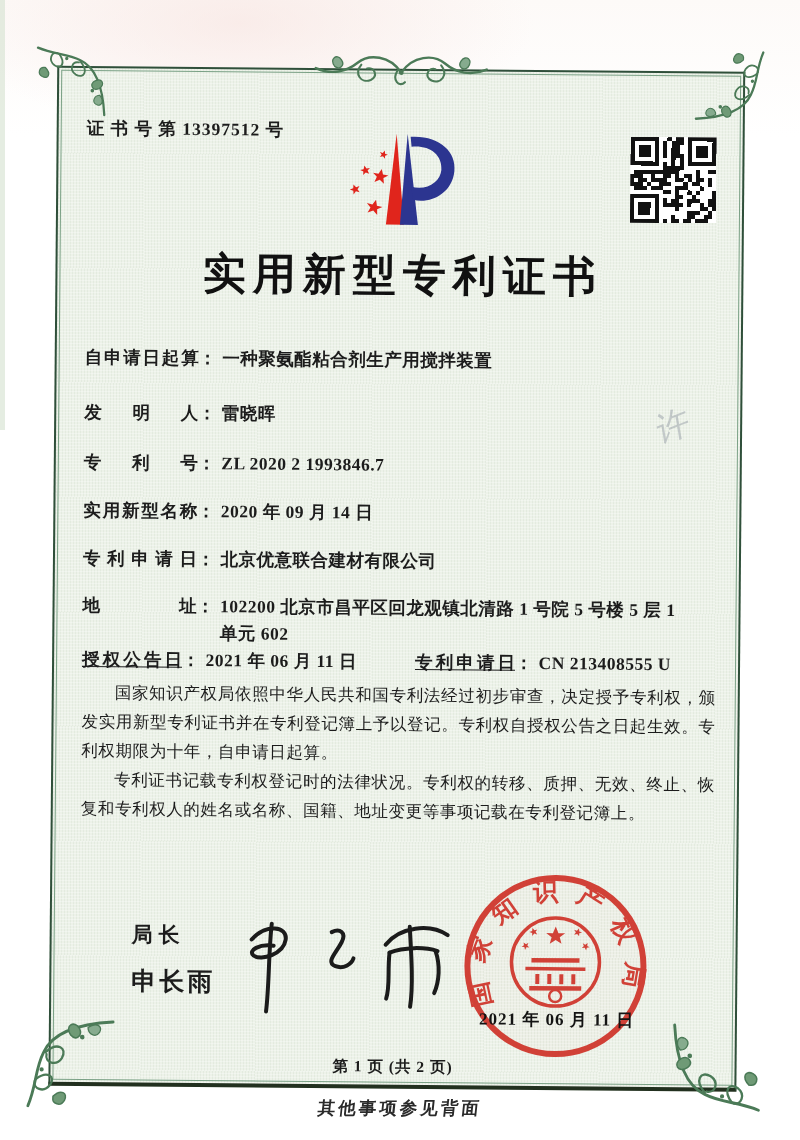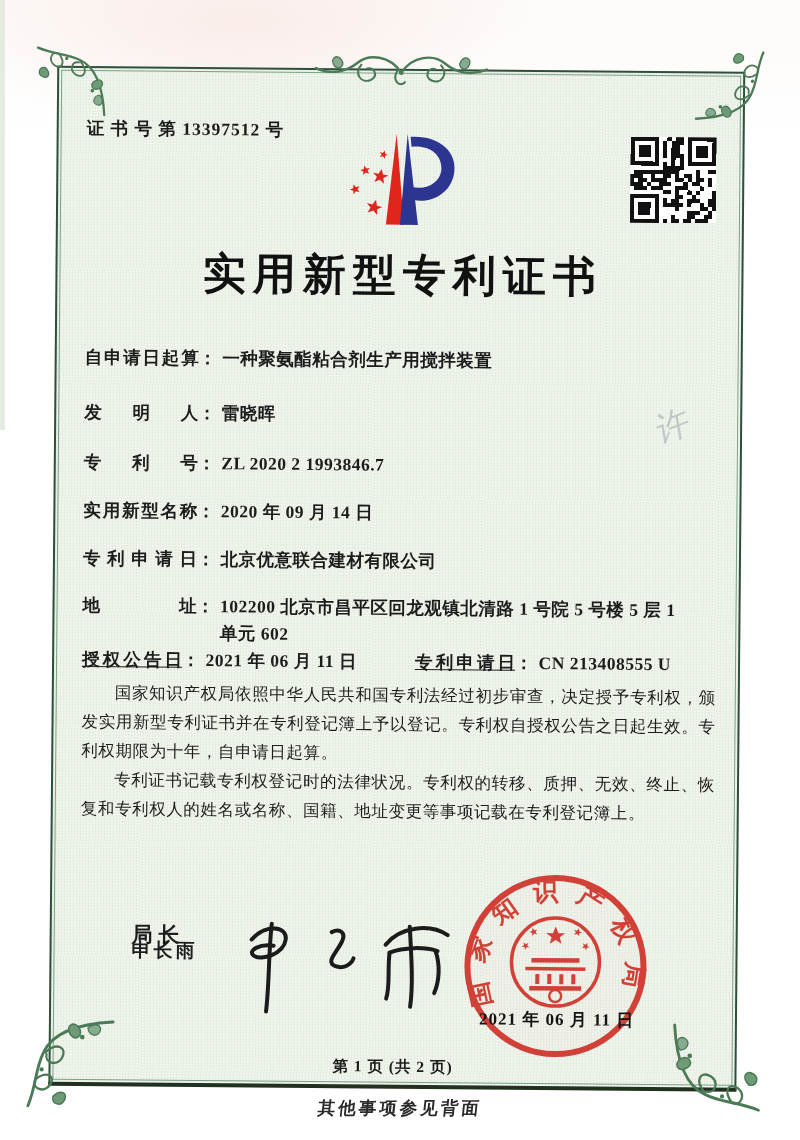--- a/index.html
+++ b/index.html
@@ -47,21 +47,21 @@
   .row2 .half{position:absolute;top:0;white-space:nowrap;}
   .half.b{left:333px;}
   .half .f-label{width:100px;text-decoration:underline;}
 
   
   .paras{position:absolute;left:28px;right:22px;top:610px;font-size:16.5px;line-height:29px;letter-spacing:.6px;font-weight:500;}
   .paras p{margin:0;text-indent:2em;text-align:justify;}
 
   
   .director-label{position:absolute;left:80px;top:852px;font-size:21px;font-weight:700;letter-spacing:6px;}
-  .director-name{position:absolute;left:80px;top:869px;font-size:19px;font-weight:700;letter-spacing:3px;}
+  .director-name{position:absolute;left:80px;top:896px;font-size:25px;font-weight:700;letter-spacing:3px;}
   .sig{position:absolute;left:162px;top:824px;width:256px;height:130px;}
   .seal{position:absolute;left:408px;top:798px;width:192px;height:192px;}
   .seal-date{position:absolute;left:428px;top:936px;font-size:17px;font-weight:700;letter-spacing:1px;color:#131313;}
   .page-note{position:absolute;left:0;right:0;top:986px;text-align:center;font-size:15.5px;font-weight:600;letter-spacing:1px;}
   .back-note{
     position:absolute;left:0;top:1096px;width:800px;text-align:center;
     font-size:17.5px;font-weight:600;letter-spacing:3px;transform:skewX(-6deg);color:#2a2a2a;
   }
   .hand-mark{
     position:absolute;left:600px;top:330px;font-size:34px;color:#8f97a1;opacity:.45;

